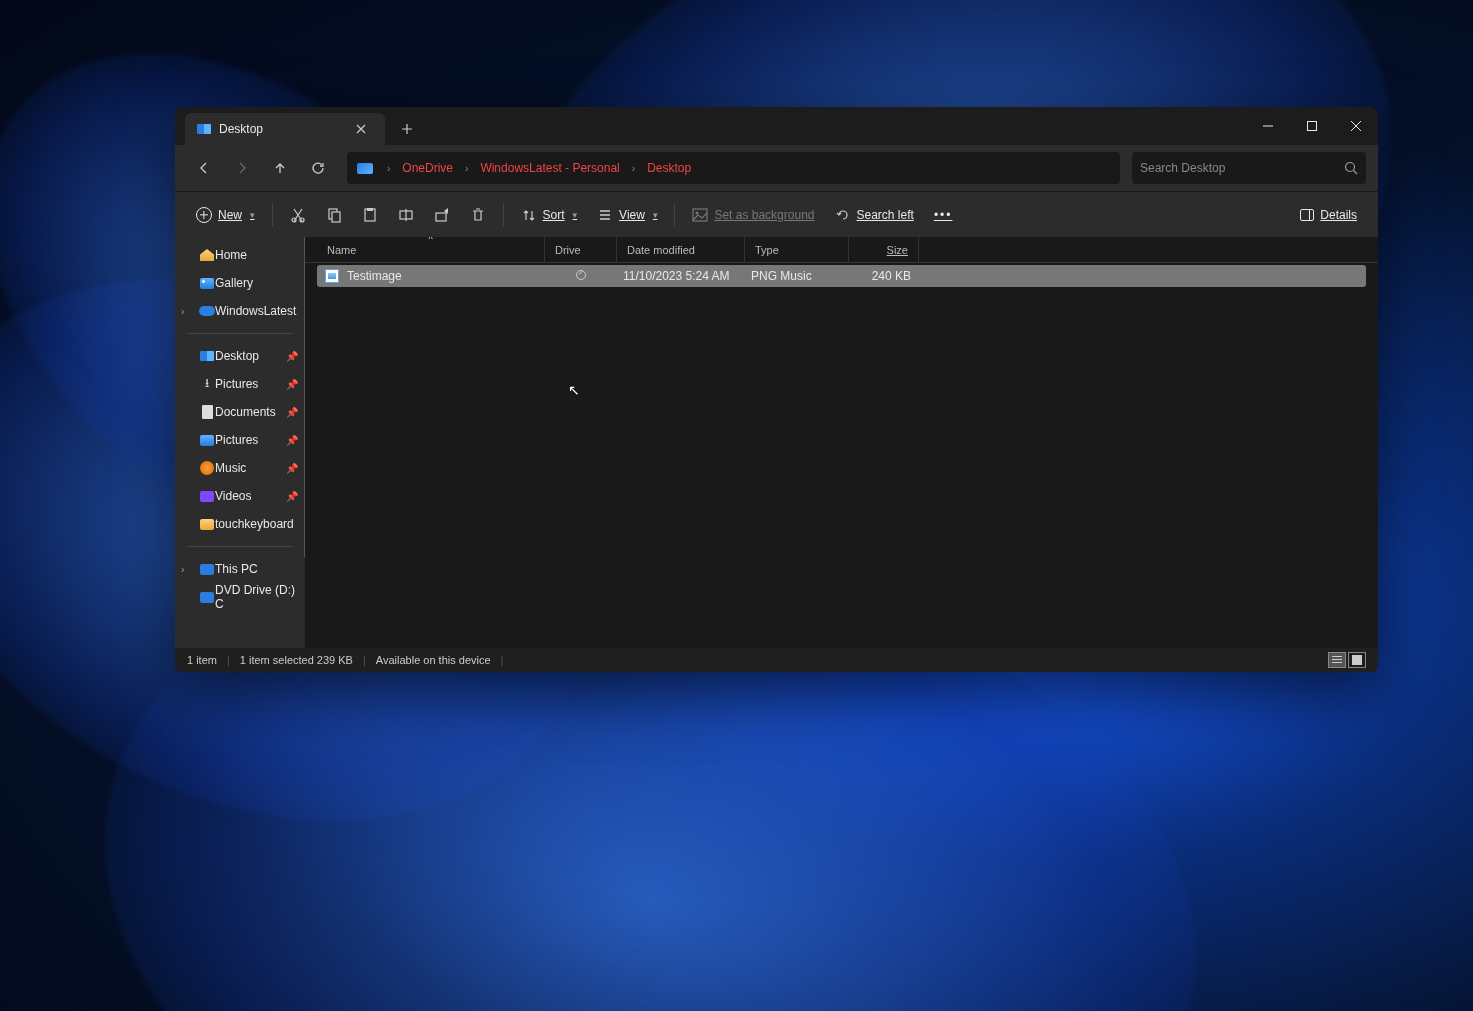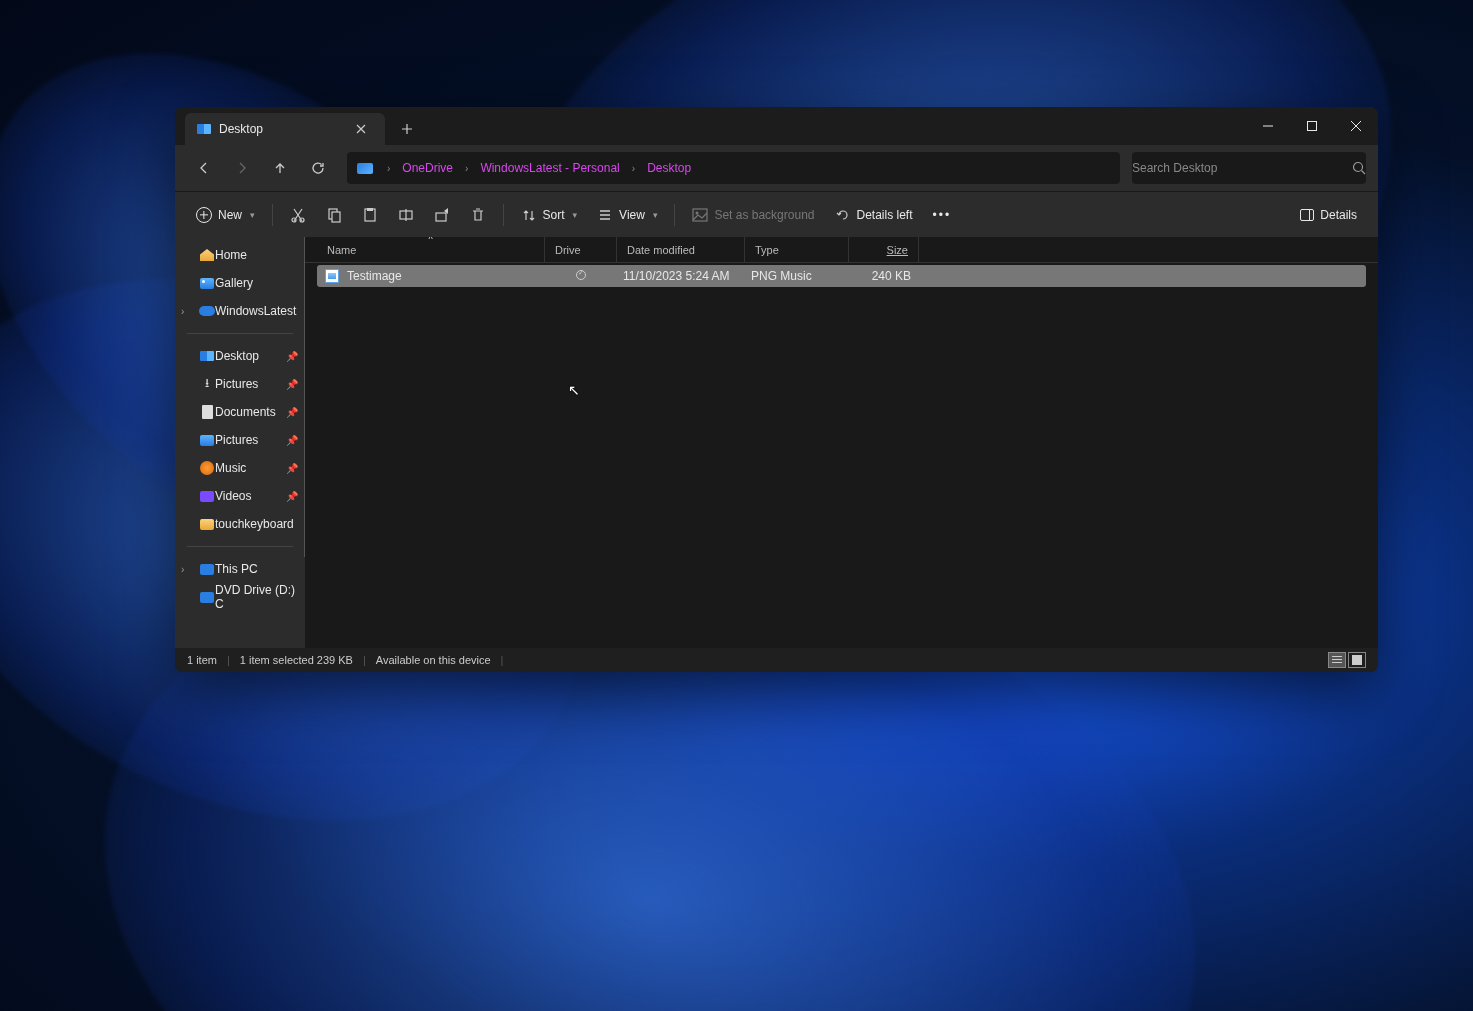--- a/index.html
+++ b/index.html
@@ -37,29 +37,29 @@
 .tab-close, .tab-new { width:28px; height:28px; display:flex; align-items:center; justify-content:center; color:#ccc; cursor:pointer; }
 .tab-new { margin-left:8px; margin-top:5px; }
 .win-controls { margin-left:auto; display:flex; }
 .win-btn { width:44px; height:38px; display:flex; align-items:center; justify-content:center; color:#e8e8e8; cursor:pointer; }
 
 .navbar { height:46px; background:#2c2c2c; display:flex; align-items:center; padding:0 12px; gap:4px; }
 .nav-btn { width:34px; height:34px; display:flex; align-items:center; justify-content:center; color:#ccc; cursor:pointer; border-radius:4px; }
 .nav-btn.disabled { color:#666; }
 .breadcrumb { flex:1; height:32px; background:#191919; border-radius:4px; display:flex; align-items:center; padding:0 10px; gap:4px; margin:0 8px; }
 .bc-icon { width:16px; height:11px; background:linear-gradient(135deg,#2a7de1,#5cb3ff); border-radius:2px; margin-right:4px;}
-.bc-seg { color:#d946ef; font-size:12px; cursor:pointer; padding:0 2px;}
+.bc-seg { color:#ef4444; font-size:12px; cursor:pointer; padding:0 2px;}
 .bc-chev { color:#888; font-size:10px; padding:0 6px;}
-.searchbox { width:234px; height:32px; background:#191919; border-radius:4px; display:flex; align-items:center; padding:0 0; }
+.searchbox { width:234px; height:32px; background:#191919; border-radius:4px; display:flex; align-items:center; padding:0 8px; }
 .searchbox input { flex:1; background:transparent; border:none; outline:none; color:#e8e8e8; font-size:12px; }
 .searchbox input::placeholder { color:#888; }
 .search-icon { color:#999; }
 
 .toolbar { height:46px; background:#2c2c2c; display:flex; align-items:center; padding:0 12px; gap:2px; border-top:1px solid #191919;}
-.tool-btn { height:32px; padding:0 9px; display:flex; align-items:center; gap:6px; color:#e8e8e8; font-size:12px; cursor:pointer; border-radius:4px; }
+.tool-btn { height:32px; padding:0 9px; display:flex; align-items:center; gap:6px; color:#e8e8e8; font-size:12px; cursor:pointer; border-radius:4px;text-decoration:underline; }
 .tool-btn.disabled { color:#777; }
 .tool-sep { width:1px; height:22px; background:#444; margin:0 6px; }
 .tool-icon { width:16px; height:16px; display:flex; align-items:center; justify-content:center; }
 .chev-small { font-size:9px; color:#999; margin-left:2px;}
 .plus-circle { width:16px; height:16px; border:1.3px solid #e8e8e8; border-radius:50%; position:relative; }
 .plus-circle::before,.plus-circle::after{content:"";position:absolute;background:#e8e8e8;}
 .plus-circle::before{width:8px;height:1.3px;top:50%;left:50%;transform:translate(-50%,-50%);}
 .plus-circle::after{width:1.3px;height:8px;top:50%;left:50%;transform:translate(-50%,-50%);}
 .details-btn { margin-left:auto; }
 .details-pane-icon{width:14px;height:12px;border:1.3px solid #e8e8e8;border-radius:2px;position:relative;}
@@ -292,21 +292,21 @@
         </span>
       <span>Set as background</span>
     </div>
     <div class="tool-btn">
       <span class="tool-icon">
           <svg width="16" height="16">
             <path d="M4 8 A4 4 0 1 1 8 12" fill="none" stroke="#ccc" stroke-width="1.2"></path>
             <path d="M2 6 L4 8 L6 6" fill="none" stroke="#ccc" stroke-width="1.2"></path>
           </svg>
         </span>
-      <span>Details left</span>
+      <span>Search left</span>
     </div>
     <div class="tool-btn">
         <span style="letter-spacing:2px;">•••</span>
       </div>
     <div class="tool-btn details-btn">
       <span class="details-pane-icon"></span>
       <span>Details</span>
     </div>
   </div>
 

